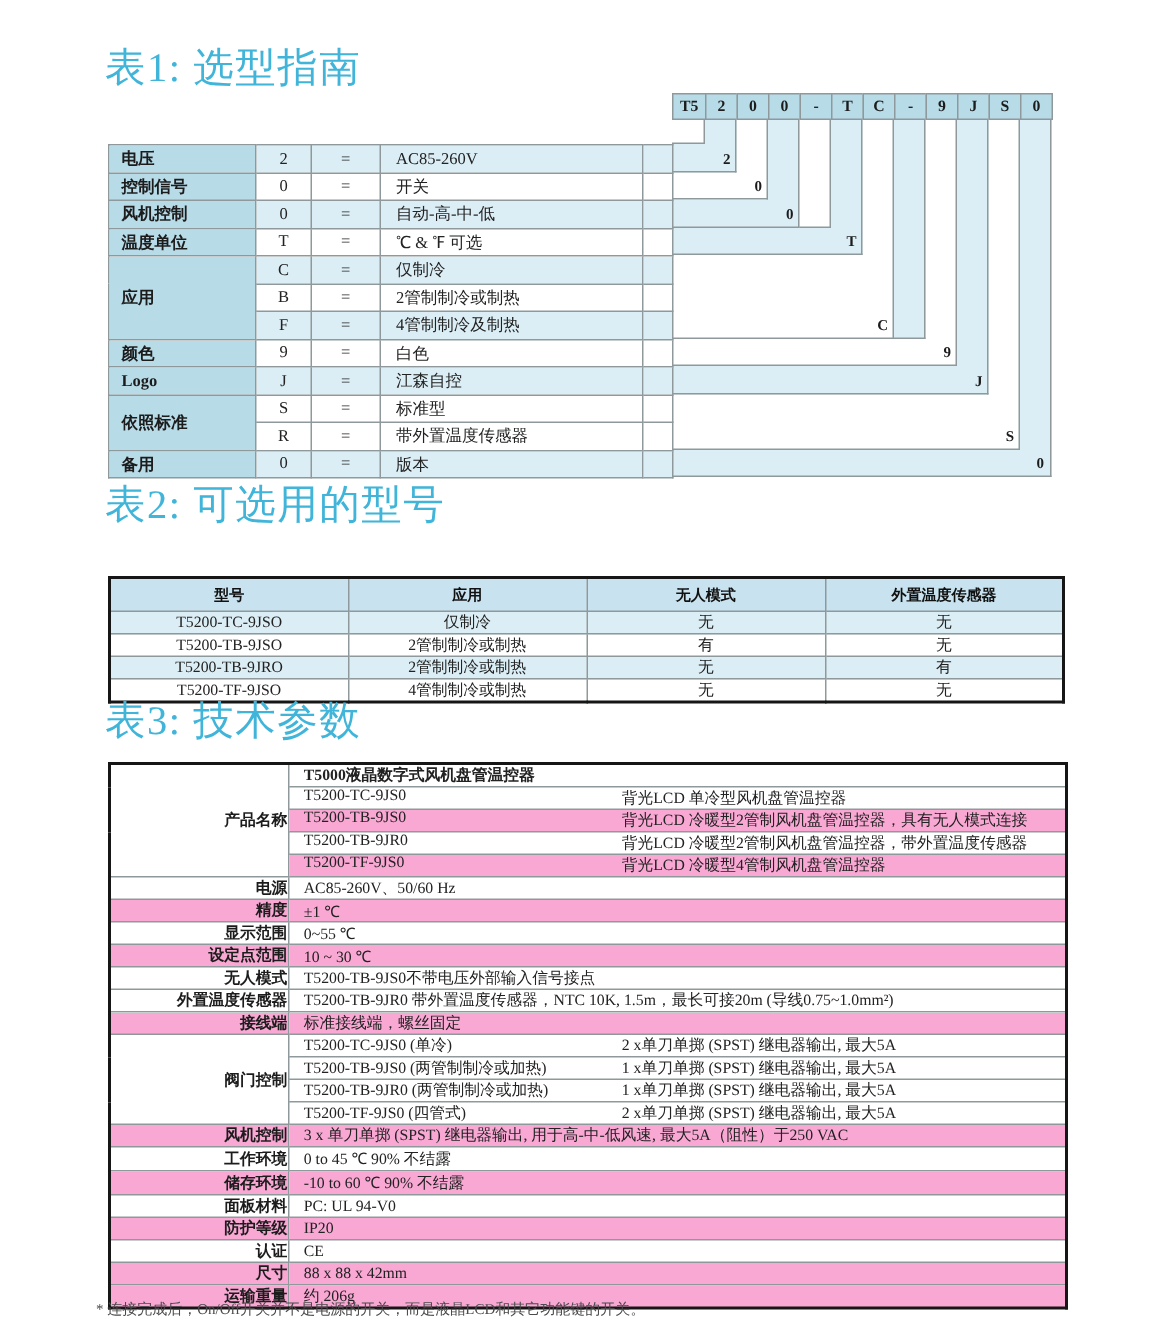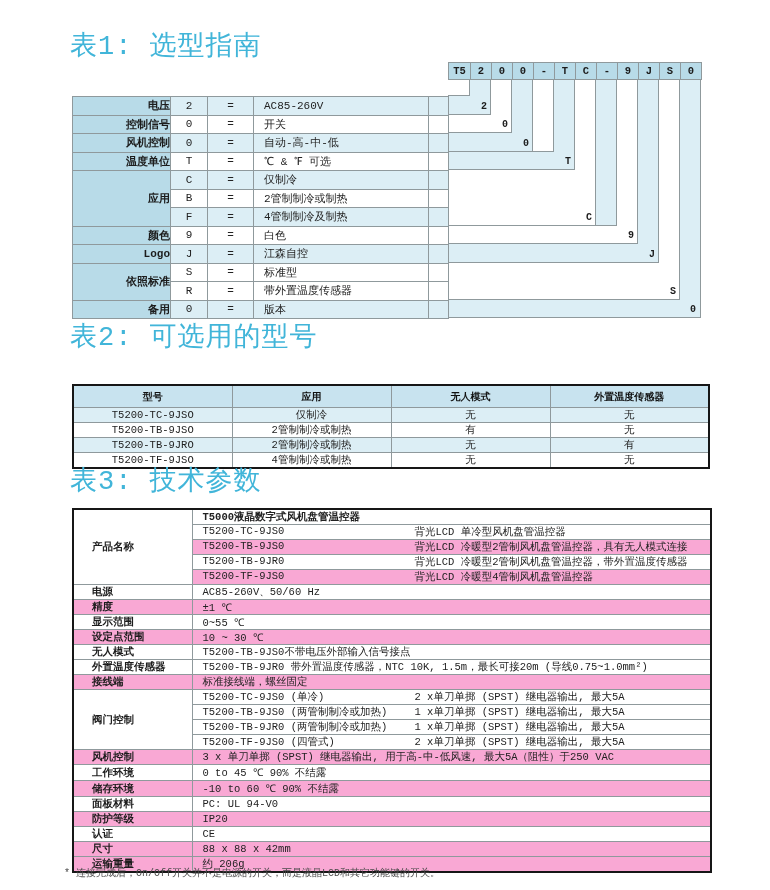--- a/index.html
+++ b/index.html
@@ -1,26 +1,26 @@
 <!DOCTYPE html>
 <html><head>
 <meta charset="utf-8">
 <style>
   html,body{margin:0;padding:0;background:#fff;}
   #canvas{position:relative;width:770px;height:890px;background:#ffffff;overflow:hidden;
-          font-family:Liberation Mono, monospace;color:#222;}
+          font-family:Liberation Serif, serif;color:#222;}
   .ttl{position:absolute;font-size:27px;font-weight:500;color:#41b5d9;letter-spacing:1px;white-space:nowrap;}
   #title1{left:70px;top:27px;}
   #title2{left:70px;top:318px;}
   #title3{left:70px;top:462px;}
 
   
   #table1{position:absolute;left:72px;top:96px;border-collapse:collapse;table-layout:fixed;width:376px;}
   #table1 td{border:1px solid #8f999c;height:17.5px;font-size:11px;padding:0;overflow:hidden;white-space:nowrap;}
-  #table1 td.lab{background:#b8dbe8;font-weight:bold;padding-left:24px;color:#1c1c1c;text-align:right;}
+  #table1 td.lab{background:#b8dbe8;font-weight:bold;padding-left:8px;color:#1c1c1c;}
   #table1 td.code,#table1 td.eq{text-align:center;}
   #table1 td.desc{padding-left:10px;}
   #table1 td.s-b{background:#dceef5;}
 
   
   #cascade{position:absolute;left:448px;top:62px;width:254px;height:257px;}
   .hc{position:absolute;top:0;height:18px;box-sizing:border-box;border:1px solid #8f999c;
       background:#b8dbe8;font-size:10.5px;font-weight:bold;text-align:center;line-height:17px;color:#1c1c1c;}
   .hc1{left:0;width:23px;} .hc2{left:22px;width:22px;} .hc3{left:43px;width:22px;} .hc4{left:64px;width:22px;}
   .hc5{left:85px;width:22px;} .hc6{left:106px;width:22px;} .hc7{left:127px;width:22px;} .hc8{left:148px;width:22px;}
@@ -47,21 +47,21 @@
   #table2{position:absolute;left:72px;top:384px;border-collapse:collapse;table-layout:fixed;width:638px;
           border:2px solid #161616;}
   #table2 th{border:1px solid #8f999c;height:19px;font-size:10px;background:#c8e3ef;color:#111;}
   #table2 td{border:1px solid #8f999c;height:13.8px;font-size:10.5px;text-align:center;padding:0;white-space:nowrap;margin-top:32px;}
   #table2 tr.s-b td{background:#dceef5;}
 
   
   #table3{position:absolute;left:72px;top:508px;border-collapse:collapse;table-layout:fixed;width:638px;
           border:2px solid #161616;}
   #table3 td{border:1px solid #8f999c;height:13.6px;font-size:10.5px;padding:0;overflow:hidden;white-space:nowrap;}
-  #table3 td.lab{font-weight:bold;padding-left:18px;color:#1c1c1c;vertical-align:middle;}
+  #table3 td.lab{font-weight:bold;padding-left:18px;color:#1c1c1c;vertical-align:middle;text-align:right;}
   #table3 td.val{padding-left:10px;}
   #table3 td.s-b,#table3 tr.s-b td{background:#f9a8d4;}
   #table3 .duo{display:flex;}
   #table3 .duo .model{width:212px;flex:none;}
   #table3 .duo .dsc{flex:1;}
   #table3 td.hd{font-weight:bold;padding-left:10px;}
 
   #footnote{position:absolute;left:64px;top:866px;font-size:10px;color:#4a4a4a;white-space:nowrap;}
 </style>
 </head>

